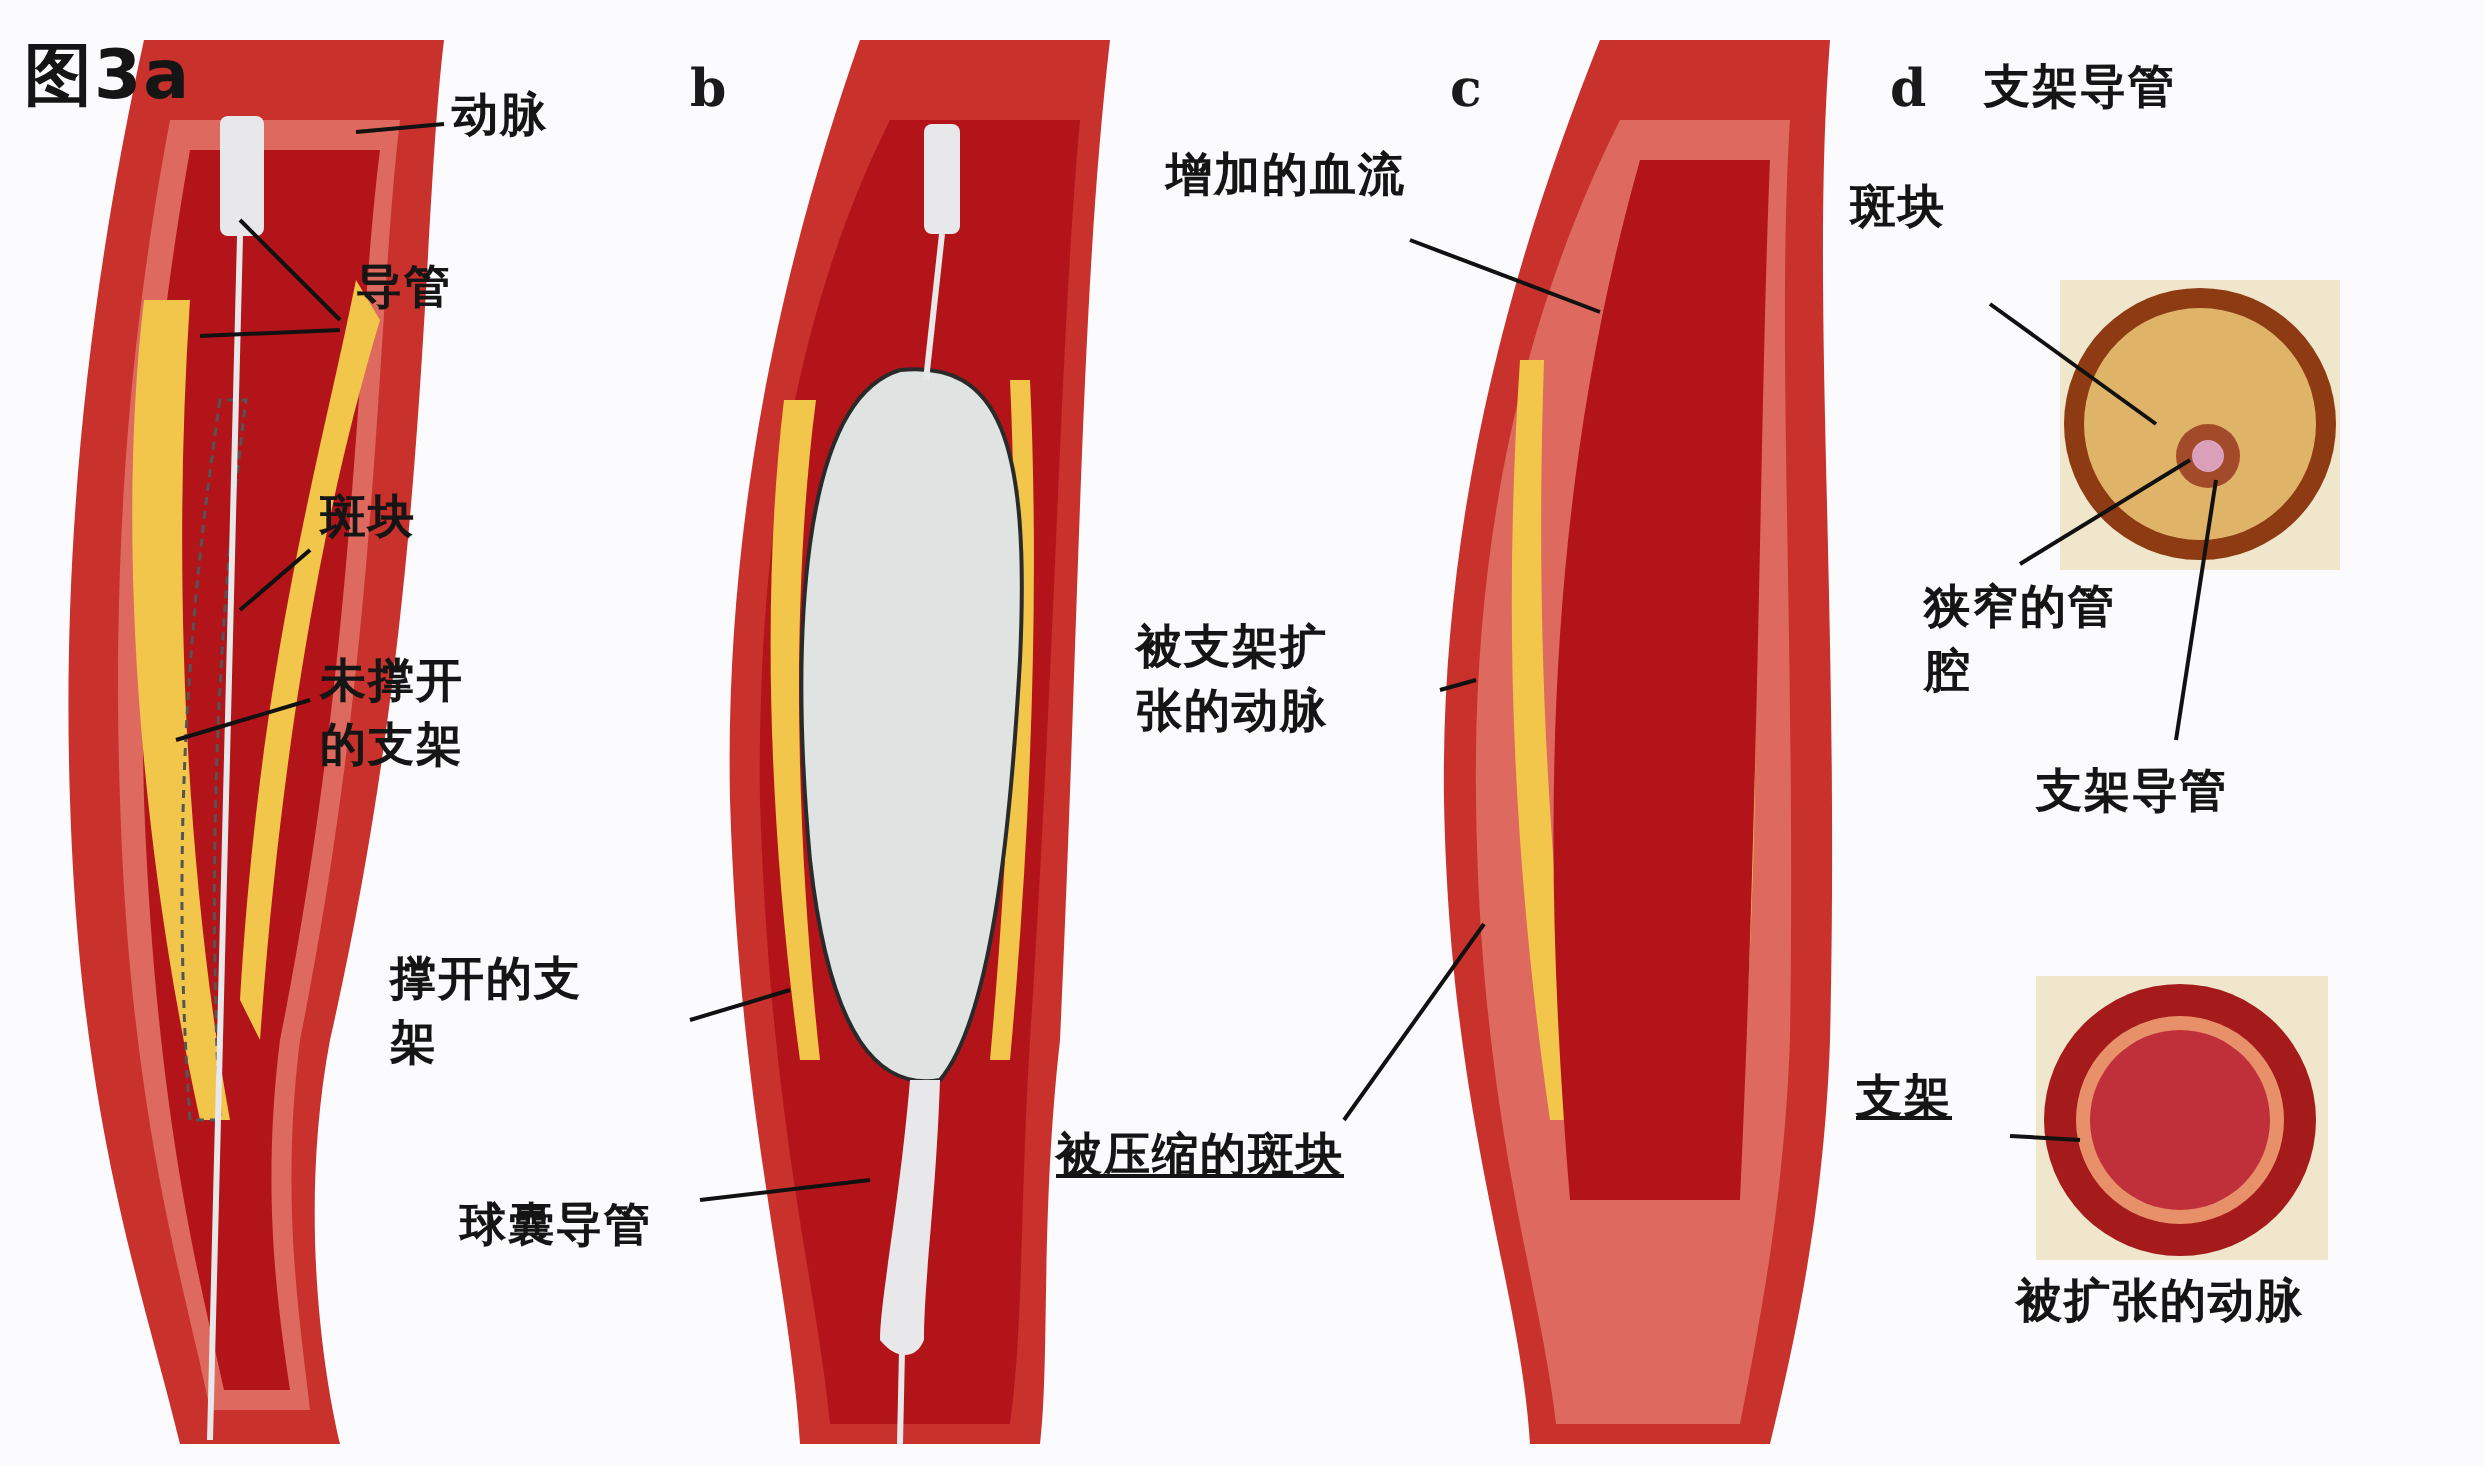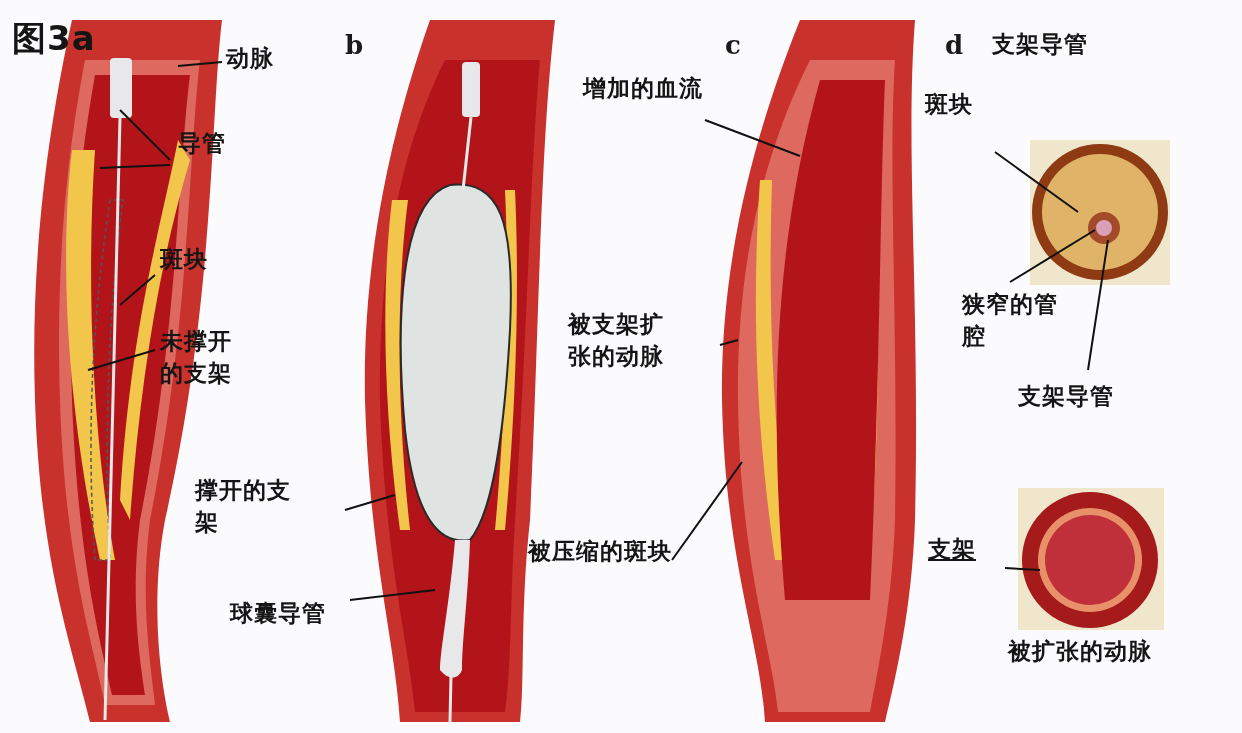--- a/index.html
+++ b/index.html
@@ -85,21 +85,21 @@
 
 <div class="panel-letter" style="left:345px;top:30px;">b</div>
 <div class="lbl" style="left:195px;top:458px;margin-top:16px;">撑开的支
 架</div>
 <div class="lbl" style="left:230px;top:597px;">球囊导管</div>
 
 <div class="panel-letter" style="left:725px;top:30px;">c</div>
 <div class="lbl" style="left:583px;top:72px;">增加的血流</div>
 <div class="lbl" style="left:568px;top:308px;">被支架扩
 张的动脉</div>
-<div class="lbl" style="left:528px;top:535px;">被压缩的斑块</div>
+<div class="lbl" style="left:528px;top:562px;text-decoration:underline;">被压缩的斑块</div>
 
 <div class="panel-letter" style="left:945px;top:30px;">d</div>
 <div class="lbl" style="left:992px;top:28px;">支架导管</div>
 <div class="lbl" style="left:925px;top:88px;">斑块</div>
 <div class="lbl" style="left:918px;top:288px;margin-left:44px;">狭窄的管
 腔</div>
 <div class="lbl" style="left:1018px;top:380px;">支架导管</div>
 <div class="lbl" style="left:928px;top:533px;text-decoration:underline;">支架</div>
 <div class="lbl" style="left:1008px;top:635px;">被扩张的动脉</div>
 

